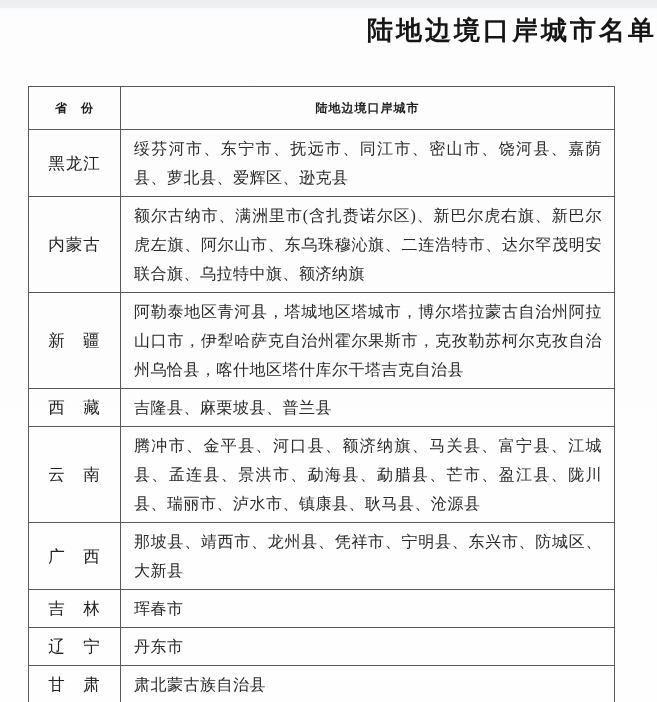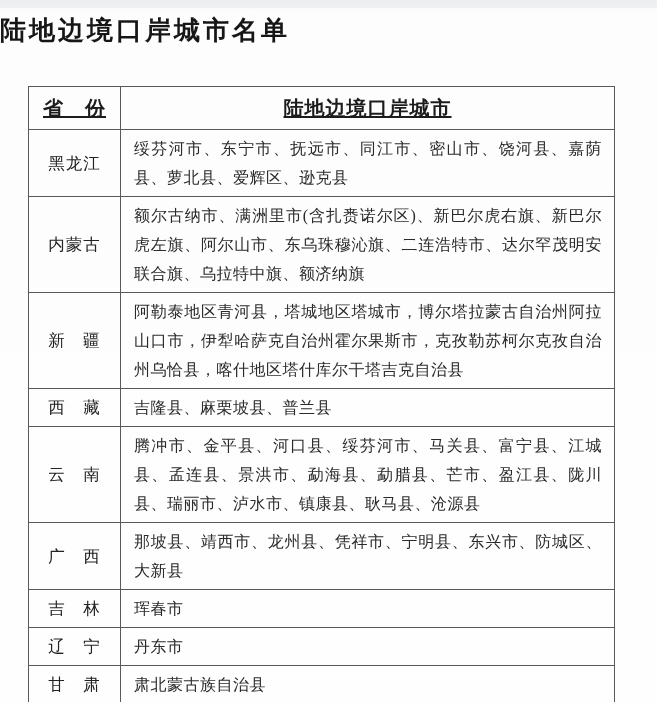--- a/index.html
+++ b/index.html
@@ -15,21 +15,21 @@
     margin: 0 auto;
     background: linear-gradient(180deg, #f2f3f5 0px, #fdfdfd 12px, #fefefe 100%);
     overflow: hidden;
     color: #242424;
   }
   .doc-title {
     position: absolute;
     top: 13px;
     left: 0;
     width: 100%;
-    text-align: left;
+    text-align: right;
     font-size: 26px;
     font-weight: bold;
     letter-spacing: 3px;
     color: #161616;
   }
   table.border-cities {
     position: absolute;
     top: 86px;
     left: 28px;
     width: 587px;
@@ -40,25 +40,24 @@
   table.border-cities td {
     border: 1px solid #59595c;
     vertical-align: middle;
   }
   th.col-province, td.cell-province {
     width: 89px;
     text-align: center;
   }
   th {
     height: 40px;
-    font-size: 20px;
+    font-size: 12px;
     font-weight: bold;
     color: #1c1c1c;
     letter-spacing: 1px;
-    text-decoration: underline;
   }
   td {
     font-size: 16px;
     line-height: 29px;
     color: #2a2a2a;
   }
   td.cell-province {
     font-size: 16.5px;
     letter-spacing: 1px;
     color: #222;
@@ -104,21 +103,21 @@
       <tr>
         <td class="cell-province">新　疆</td>
         <td class="cell-cities">阿勒泰地区青河县，塔城地区塔城市，博尔塔拉蒙古自治州阿拉山口市，伊犁哈萨克自治州霍尔果斯市，克孜勒苏柯尔克孜自治州乌恰县，喀什地区塔什库尔干塔吉克自治县</td>
       </tr>
       <tr>
         <td class="cell-province">西　藏</td>
         <td class="cell-cities">吉隆县、麻栗坡县、普兰县</td>
       </tr>
       <tr>
         <td class="cell-province">云　南</td>
-        <td class="cell-cities">腾冲市、金平县、河口县、绥芬河市、马关县、富宁县、江城县、孟连县、景洪市、勐海县、勐腊县、芒市、盈江县、陇川县、瑞丽市、泸水市、镇康县、耿马县、沧源县</td>
+        <td class="cell-cities">腾冲市、金平县、河口县、额济纳旗、马关县、富宁县、江城县、孟连县、景洪市、勐海县、勐腊县、芒市、盈江县、陇川县、瑞丽市、泸水市、镇康县、耿马县、沧源县</td>
       </tr>
       <tr>
         <td class="cell-province">广　西</td>
         <td class="cell-cities">那坡县、靖西市、龙州县、凭祥市、宁明县、东兴市、防城区、大新县</td>
       </tr>
       <tr>
         <td class="cell-province">吉　林</td>
         <td class="cell-cities">珲春市</td>
       </tr>
       <tr>

